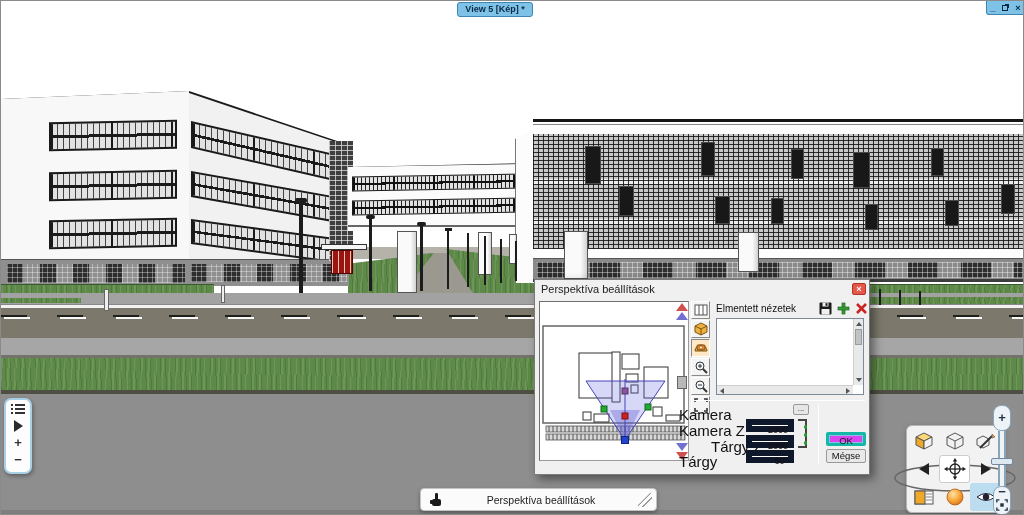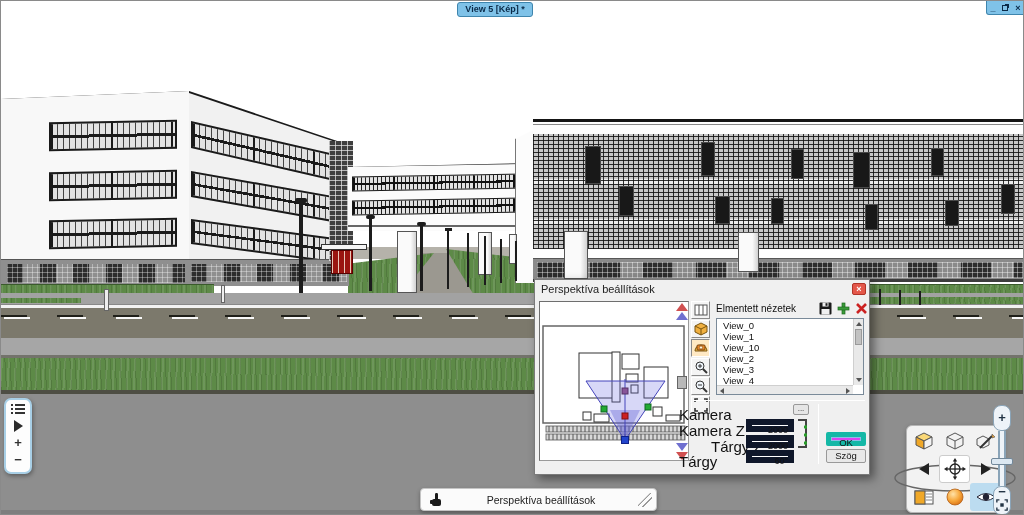--- a/index.html
+++ b/index.html
@@ -77,21 +77,21 @@
   .listitems div{height:11px;line-height:11px;padding-left:5px;font-size:9.5px;color:#111;}
   .vscroll{position:absolute;right:0;top:0;width:10px;bottom:9px;background:#e9e9e9;border-left:1px solid #cfcfcf;}
   .hscroll{position:absolute;left:0;bottom:0;right:10px;height:9px;background:#e9e9e9;border-top:1px solid #cfcfcf;}
   .sthumb{position:absolute;background:#c2c2c2;border:1px solid #9a9a9a;}
   .sarrow{width:0;height:0;position:absolute;}
   .fldlabel{position:absolute;left:144px;font-size:15px;color:#111;}
   .fld{position:absolute;left:211px;width:48px;height:13px;background:#fff;border:6px solid #0f172a;
        font-size:9px;line-height:11px;padding-left:3px;color:#111;text-align:right;}
   .dlgbtn{position:absolute;left:291px;width:40px;height:14px;background:#e8e8e8;border:1px solid #999;
        border-radius:2px;font-size:9.5px;text-align:center;line-height:12px;color:#111;}
-  .dlgbtn.default{border:5px solid #14b8a6;box-shadow:inset 0 0 0 1px #8cbde8;background:#d946ef;}
+  .dlgbtn.default{border:3px solid #14b8a6;box-shadow:inset 0 0 0 1px #8cbde8;background:#d946ef;}
   .arrowtri{position:absolute;width:0;height:0;}
 </style>
 </head>
 <body>
 
 <div id="screen">
 
   <div class="abs" style="left:0;top:0;width:1024px;height:515px;">
 
     <div class="abs" style="left:347px;top:236px;width:186px;height:70px;">
@@ -424,29 +424,20 @@
         <rect x="1" y="5" width="11" height="3" fill="#3a9a3a" stroke="#1d6a1d" stroke-width=".7"></rect>
       </svg>
     </div>
     <div class="minibtn" style="left:319px;">
       <svg width="13" height="13" viewBox="0 0 13 13">
         <path d="M2 2 L11 11 M11 2 L2 11" stroke="#cc2222" stroke-width="2.6"></path>
       </svg>
     </div>
 
     <div class="listbox">
-      <div class="listitems">
-        <div>View_0</div>
-        <div>View_1</div>
-        <div>View_10</div>
-        <div>View_2</div>
-        <div>View_3</div>
-        <div>View_4</div>
-
-      </div>
       <div class="vscroll">
         <span class="sarrow" style="left:2px;top:3px;border-left:3px solid transparent;border-right:3px solid transparent;border-bottom:4px solid #555;"></span>
         <div class="sthumb" style="left:1px;top:10px;width:7px;height:16px;"></div>
         <span class="sarrow" style="left:2px;bottom:3px;border-left:3px solid transparent;border-right:3px solid transparent;border-top:4px solid #555;"></span>
       </div>
       <div class="hscroll">
         <span class="sarrow" style="left:3px;top:2px;border-top:3px solid transparent;border-bottom:3px solid transparent;border-right:4px solid #555;"></span>
         <span class="sarrow" style="right:3px;top:2px;border-top:3px solid transparent;border-bottom:3px solid transparent;border-left:4px solid #555;"></span>
       </div>
     </div>
@@ -461,16 +452,16 @@
     <div class="fld" style="top:155px;">2000 mm</div>
     <div class="fldlabel" style="top:173px;">Tárgy</div>
     <div class="fld" style="top:170px;">60°</div>
 
     <div class="abs" style="left:263px;top:139px;width:9px;height:29px;border:2px solid #444;border-left:none;">
       <div style="position:absolute;left:5px;top:2px;width:5px;height:22px;background-image:radial-gradient(circle,#2a9a2a 1.5px,transparent 2px);background-size:5px 8px;background-repeat:repeat-y;"></div>
     </div>
 
     <div class="abs" style="left:283px;top:124px;width:1px;height:60px;background:#d0d0d0;border-right:1px solid #fff;"></div>
     <div class="dlgbtn default" style="top:152px;">OK</div>
-    <div class="dlgbtn" style="top:169px;">Szög</div>
+    <div class="dlgbtn" style="top:169px;">Mégse</div>
   </div>
 
 </div>
 
 </body></html>

